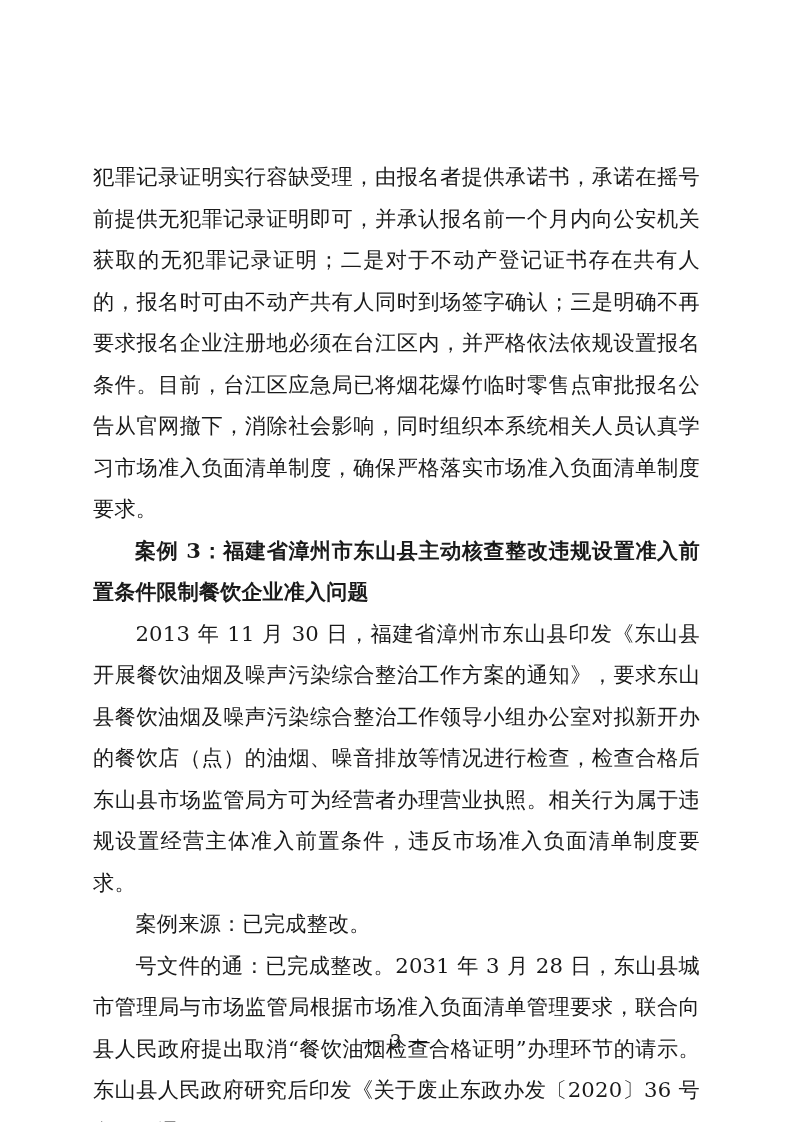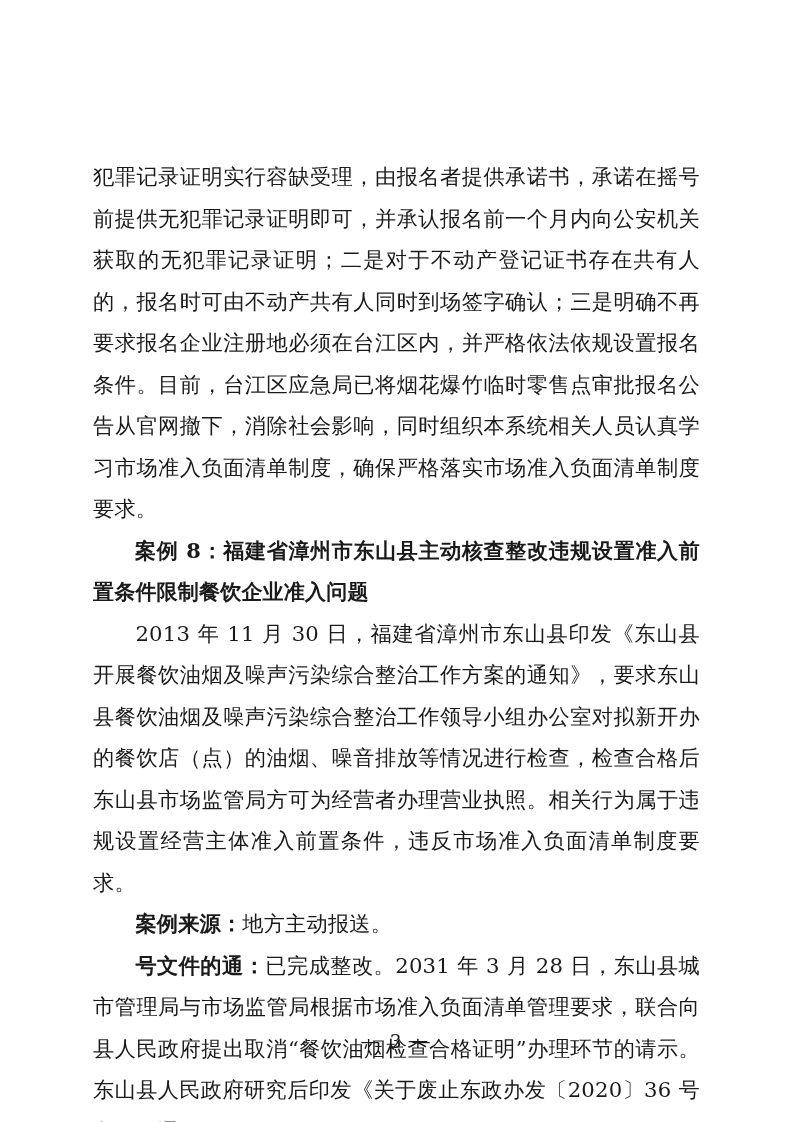--- a/index.html
+++ b/index.html
@@ -43,21 +43,21 @@
     margin: 0;
     font-size: 21px;
     line-height: 41.5px;
     font-weight: bold;
     text-align: justify;
     text-justify: inter-ideograph;
     text-indent: 2em;
     letter-spacing: 0.2px;
   }
   .lbl {
-    font-weight: bold;
+    font-weight: normal;
   }
   .footer {
     position: absolute;
     left: 0;
     right: 0;
     bottom: 96px;
     text-align: center;
     font-size: 19px;
     font-family: "DejaVu Serif", "Liberation Serif", serif;
     color: #1a1a1a;
@@ -65,24 +65,24 @@
   }
 </style>
 </head>
 <body>
 
 <div class="page">
   <div class="doc-body">
 
     <p class="para">犯罪记录证明实行容缺受理，由报名者提供承诺书，承诺在摇号前提供无犯罪记录证明即可，并承认报名前一个月内向公安机关获取的无犯罪记录证明；二是对于不动产登记证书存在共有人的，报名时可由不动产共有人同时到场签字确认；三是明确不再要求报名企业注册地必须在台江区内，并严格依法依规设置报名条件。目前，台江区应急局已将烟花爆竹临时零售点审批报名公告从官网撤下，消除社会影响，同时组织本系统相关人员认真学习市场准入负面清单制度，确保严格落实市场准入负面清单制度要求。</p>
 
-    <p class="heading">案例 8：福建省漳州市东山县主动核查整改违规设置准入前置条件限制餐饮企业准入问题</p>
+    <p class="heading">案例 3：福建省漳州市东山县主动核查整改违规设置准入前置条件限制餐饮企业准入问题</p>
 
     <p class="para indent">2013 年 11 月 30 日，福建省漳州市东山县印发《东山县开展餐饮油烟及噪声污染综合整治工作方案的通知》，要求东山县餐饮油烟及噪声污染综合整治工作领导小组办公室对拟新开办的餐饮店（点）的油烟、噪音排放等情况进行检查，检查合格后东山县市场监管局方可为经营者办理营业执照。相关行为属于违规设置经营主体准入前置条件，违反市场准入负面清单制度要求。</p>
 
-    <p class="para indent"><span class="lbl">案例来源：</span><span>地方主动报送。</span></p>
+    <p class="para indent"><span class="lbl">案例来源：</span><span>已完成整改。</span></p>
 
     <p class="para indent"><span class="lbl">号文件的通：</span><span>已完成整改。2031 年 3 月 28 日，东山县城市管理局与市场监管局根据市场准入负面清单管理要求，联合向县人民政府提出取消“餐饮油烟检查合格证明”办理环节的请示。东山县人民政府研究后印发《关于废止东政办发〔2020〕36 号文件的通</span></p>
 
   </div>
 
   <div class="footer">— 3 —</div>
 </div>
 
 </body></html>

